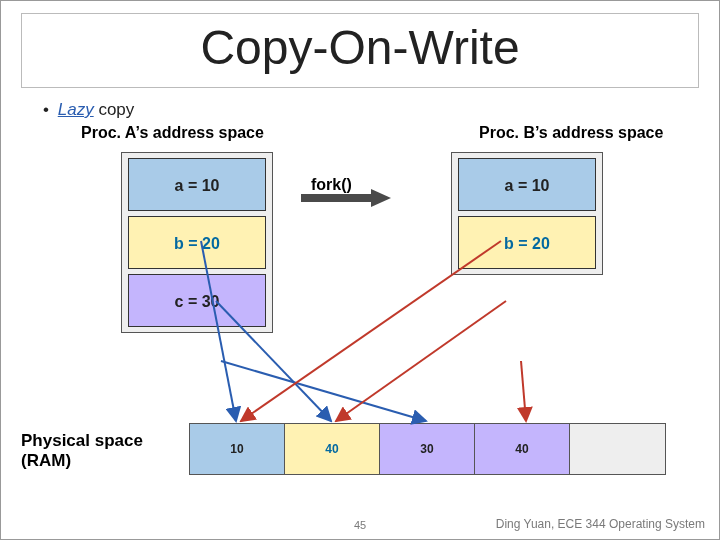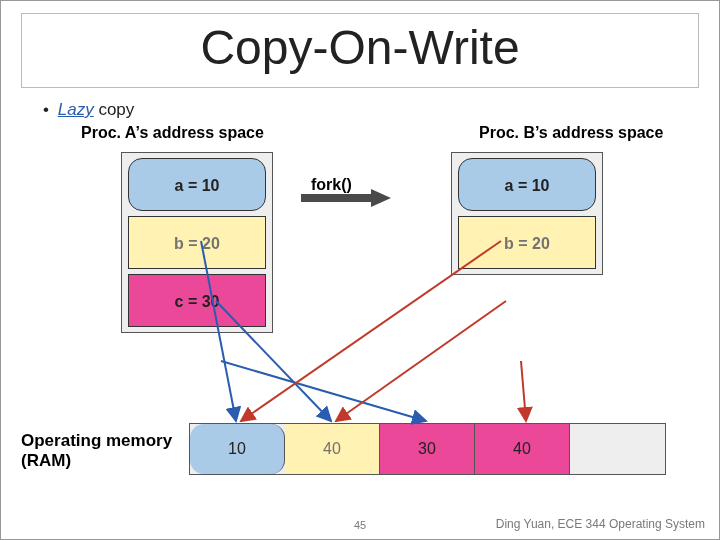--- a/index.html
+++ b/index.html
@@ -69,23 +69,23 @@
   .addr-cell {
     height:53px;
     line-height:53px;
     text-align:center;
     font-size:16px;
     font-weight:bold;
     border:1px solid #333;
     margin:5px 6px;
     box-sizing:border-box;
   }
-  .c-blue { background:#a9cbe8; color:#222;border-radius:14px; }
-  .c-yellow { background:#fff2b3; color:#737373; }
-  .c-pink { background:#ec4899; color:#222; }
+  .c-blue { background:#a9cbe8; color:#222; }
+  .c-yellow { background:#fff2b3; color:#0369a1; }
+  .c-pink { background:#c4b5fd; color:#222; }
   .fork-label {
     position:absolute;
     left:250px;
     top:52px;
     font-size:16px;
     font-weight:bold;
   }
   .fork-arrow {
     position:absolute;
     left:240px;
@@ -107,22 +107,22 @@
     top:422px;
     border:1px solid #555;
     display:flex;
     background:#eee;
   }
   .phys-cell {
     width:95px;
     height:50px;
     line-height:50px;
     text-align:center;
-    font-size:16px;
-    font-weight:normal;
+    font-size:12px;
+    font-weight:bold;
     border-right:1px solid #555;
     box-sizing:border-box;
   }
   .phys-cell:last-child { border-right:none; }
   .c-empty { background:#eee; }
   .slide-num {
     position:absolute;
     bottom:8px;
     left:50%;
     transform:translateX(-50%);
@@ -176,21 +176,21 @@
     </div>
 
     <div class="fork-label">fork()</div>
     <svg class="fork-arrow" viewBox="0 0 90 18">
       <rect x="0" y="5" width="70" height="8" fill="#4a4a4a"></rect>
       <polygon points="70,0 90,9 70,18" fill="#4a4a4a"></polygon>
     </svg>
   </div>
 
   <div class="phys-label">
-    <span>Operating memory</span><br>
+    <span>Physical space</span><br>
     <span>(RAM)</span>
   </div>
 
   <div class="phys-row">
     <div class="phys-cell c-blue">10</div>
     <div class="phys-cell c-yellow">40</div>
     <div class="phys-cell c-pink">30</div>
     <div class="phys-cell c-pink">40</div>
     <div class="phys-cell c-empty"></div>
   </div>

